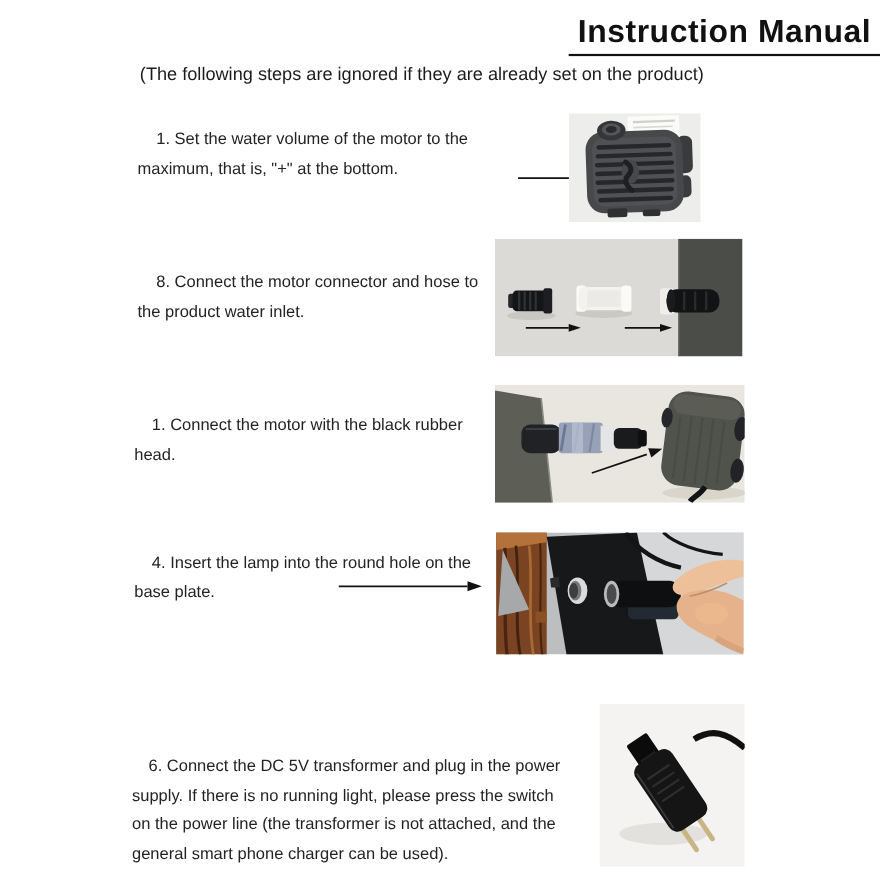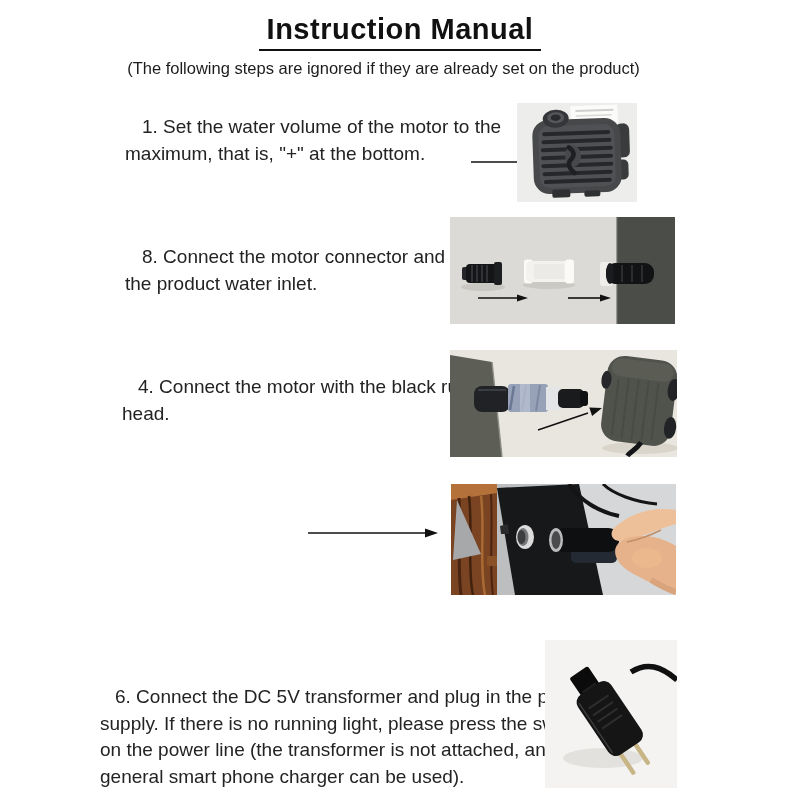--- a/index.html
+++ b/index.html
@@ -1,38 +1,38 @@
 <!DOCTYPE html>
 <html><head>
 <meta charset="utf-8">
 <style>
   html,body{margin:0;padding:0;background:#ffffff;}
   .page{
     position:relative;width:800px;height:800px;background:#ffffff;
     font-family:"Liberation Sans",sans-serif;color:#1f1f1f;overflow:hidden;
   }
-  .title-wrap{position:absolute;top:13px;left:0;width:800px;text-align:center;}
+  .title-wrap{position:absolute;top:13px;left:0;width:800px;text-align:right;}
   .title{
     display:inline-block;margin:0;font-size:29px;font-weight:bold;letter-spacing:.5px;
     border-bottom:2.5px solid #101010;padding:0 8px 3px;color:#111;
   }
   .subtitle{
     position:absolute;top:59px;left:0;width:767px;margin:0;text-align:center;
     font-size:16.5px;color:#1c1c1c;
   }
   .step{
-    position:absolute;margin:0;font-size:19px;line-height:26.5px;
+    position:absolute;margin:0;font-size:15px;line-height:26.5px;
     white-space:pre-line;color:#232323;
   }
   .s1{top:114px;left:125px;text-indent:17px;}
   .s2{top:244px;left:125px;text-indent:17px;}
   .s3{top:374px;left:122px;text-indent:16px;}
   .s4{top:499px;left:122px;text-indent:16px;}
   .s5{top:596px;left:106px;text-indent:36px;}
-  .s6{top:684px;left:100px;text-indent:15px;}
+  .s6{top:684px;left:120px;text-indent:15px;}
   .fig{position:absolute;}
   .fig svg{display:block;}
   .fig1{left:517px;top:103px;}
   .fig2{left:450px;top:217px;}
   .fig3{left:450px;top:350px;}
   .fig4{left:451px;top:484px;}
   .fig6{left:545px;top:640px;}
   .arrow1{left:470px;top:155px;}
   .arrow4{left:306px;top:526px;}
 </style>
@@ -44,22 +44,24 @@
   <div class="title-wrap">
     <h1 class="title">Instruction Manual</h1>
   </div>
 
   <p class="subtitle">(The following steps are ignored if they are already set on the product)</p>
 
   <p class="step s1">1. Set the water volume of the motor to the
 maximum, that is, "+" at the bottom.</p>
   <p class="step s2">8. Connect the motor connector and hose to
 the product water inlet.</p>
-  <p class="step s3">4. Connect the motor with the black rubber
+  <p class="step s3">1. Connect the motor with the black rubber
 head.</p>
+  <p class="step s4">4. Insert the lamp into the round hole on the
+base plate.</p>
   <p class="step s6">6. Connect the DC 5V transformer and plug in the power
 supply. If there is no running light, please press the switch
 on the power line (the transformer is not attached, and the
 general smart phone charger can be used).</p>
 
   <div class="fig arrow1">
     <svg width="64" height="14" viewBox="0 0 64 14">
       <line x1="1" y1="7" x2="50" y2="7" stroke="#111" stroke-width="1.6"></line>
       <polygon points="50,2.5 63,7 50,11.5" fill="#111"></polygon>
     </svg>

